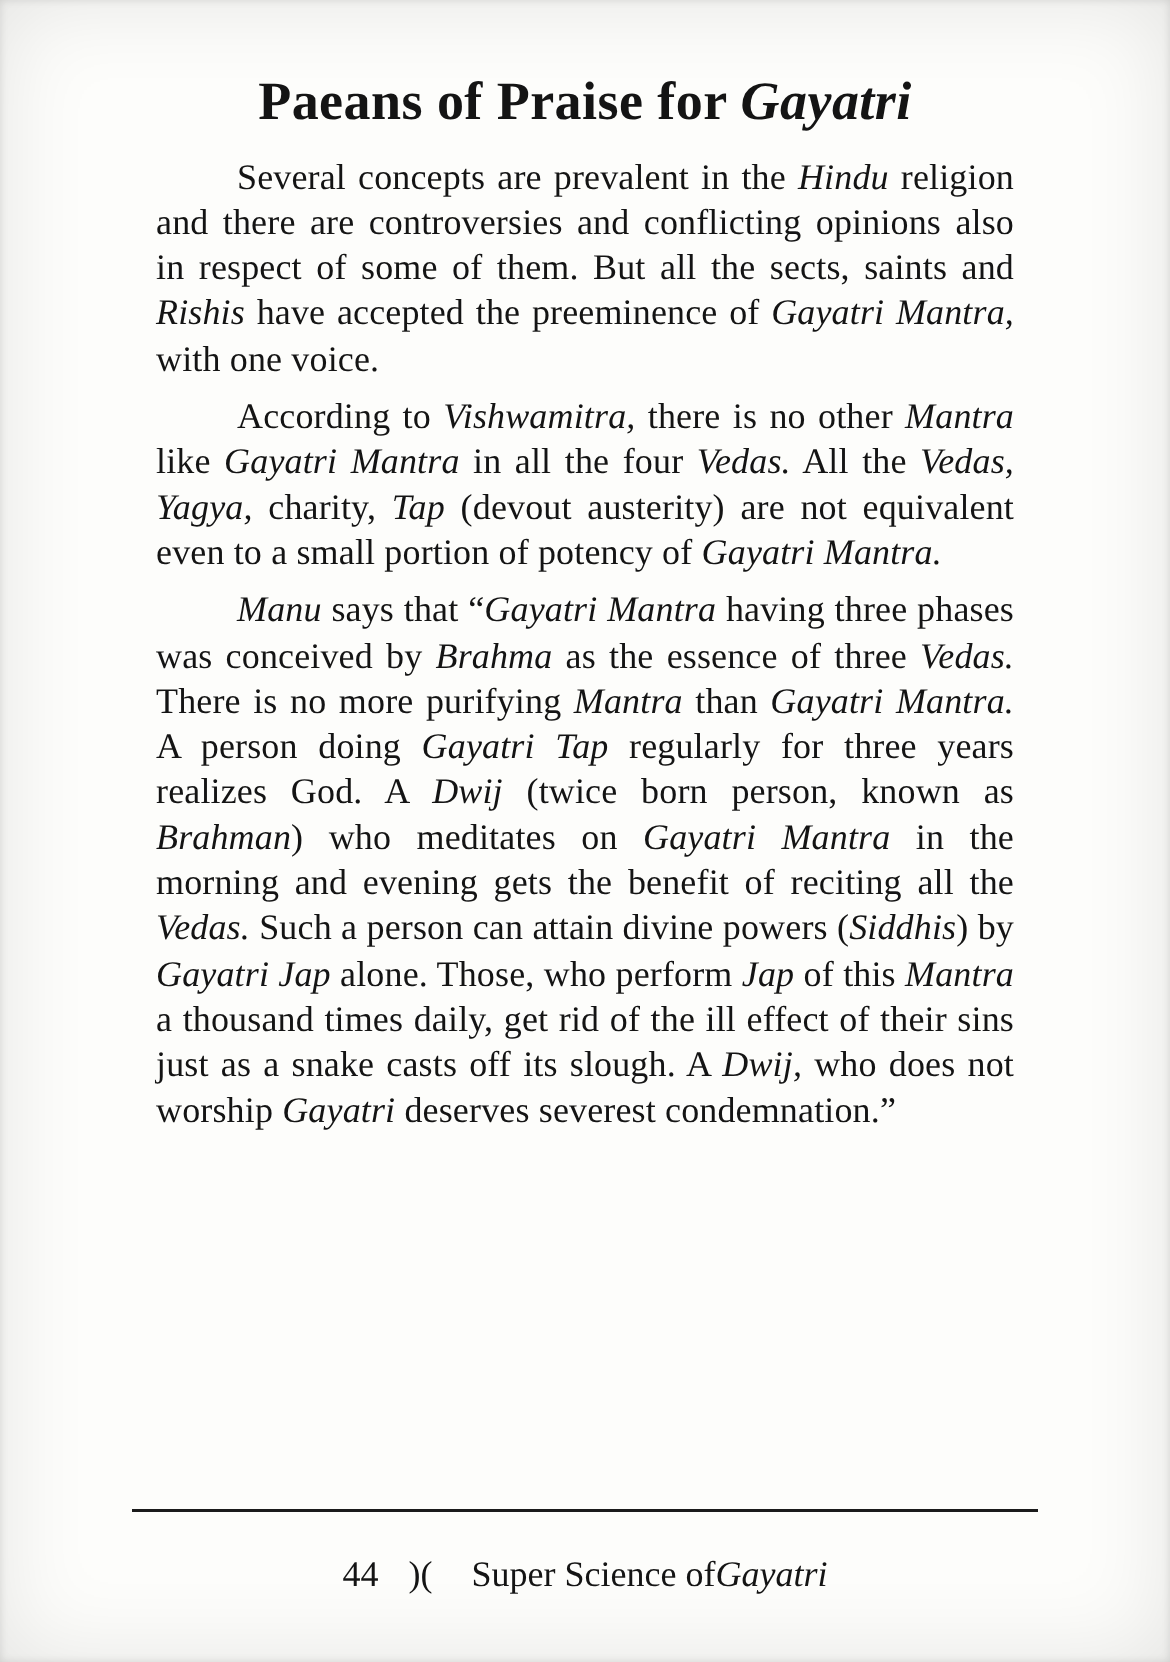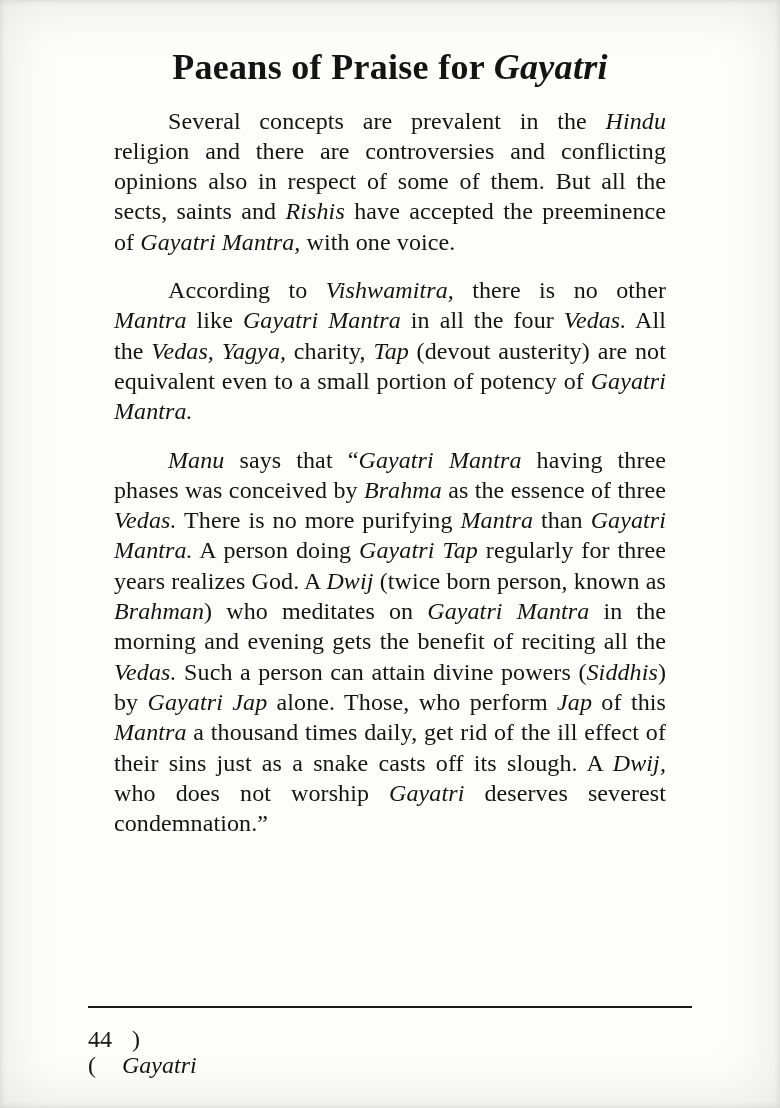--- a/index.html
+++ b/index.html
@@ -26,42 +26,41 @@
   }
   .title {
     font-size: 36px;
     font-weight: bold;
     text-align: center;
     margin: 0 0 16px 0;
     letter-spacing: 0.3px;
     line-height: 1.1;
   }
   .body-text p {
-    margin: 18px;
+    margin: 8px;
     font-size: 24px;
     line-height: 30.3px;
     text-align: justify;
     text-indent: 54px;
     letter-spacing: 0.1px;
   }
   .it {
     font-style: italic;
   }
   .footer {
     position: absolute;
     left: 88px;
     width: 604px;
     top: 1006px;
     border-top: 2.5px solid #1b1b1b;
-    padding-top: 18px;
+    padding-top: 29px;
     display: flex;
-    justify-content: space-between;
+    justify-content: center;
     font-size: 24px;
     line-height: 1.1;
-    flex-direction: column;
   }
   .footer-left, .footer-right {
     display: flex;
     align-items: baseline;
   }
   .footer-paren-left { margin-left: 20px; }
   .footer-paren-right { margin-right: 26px; }
 </style>
 </head>
 <body>
@@ -77,16 +76,17 @@
     </div>
   </div>
 
   <div class="footer">
     <div class="footer-left">
       <span>44</span>
       <span class="footer-paren-left">)</span>
     </div>
     <div class="footer-right">
       <span class="footer-paren-right">(</span>
+      <span>Super Science of </span>
       <span class="it">Gayatri</span>
     </div>
   </div>
 </div>
 
 </body></html>

